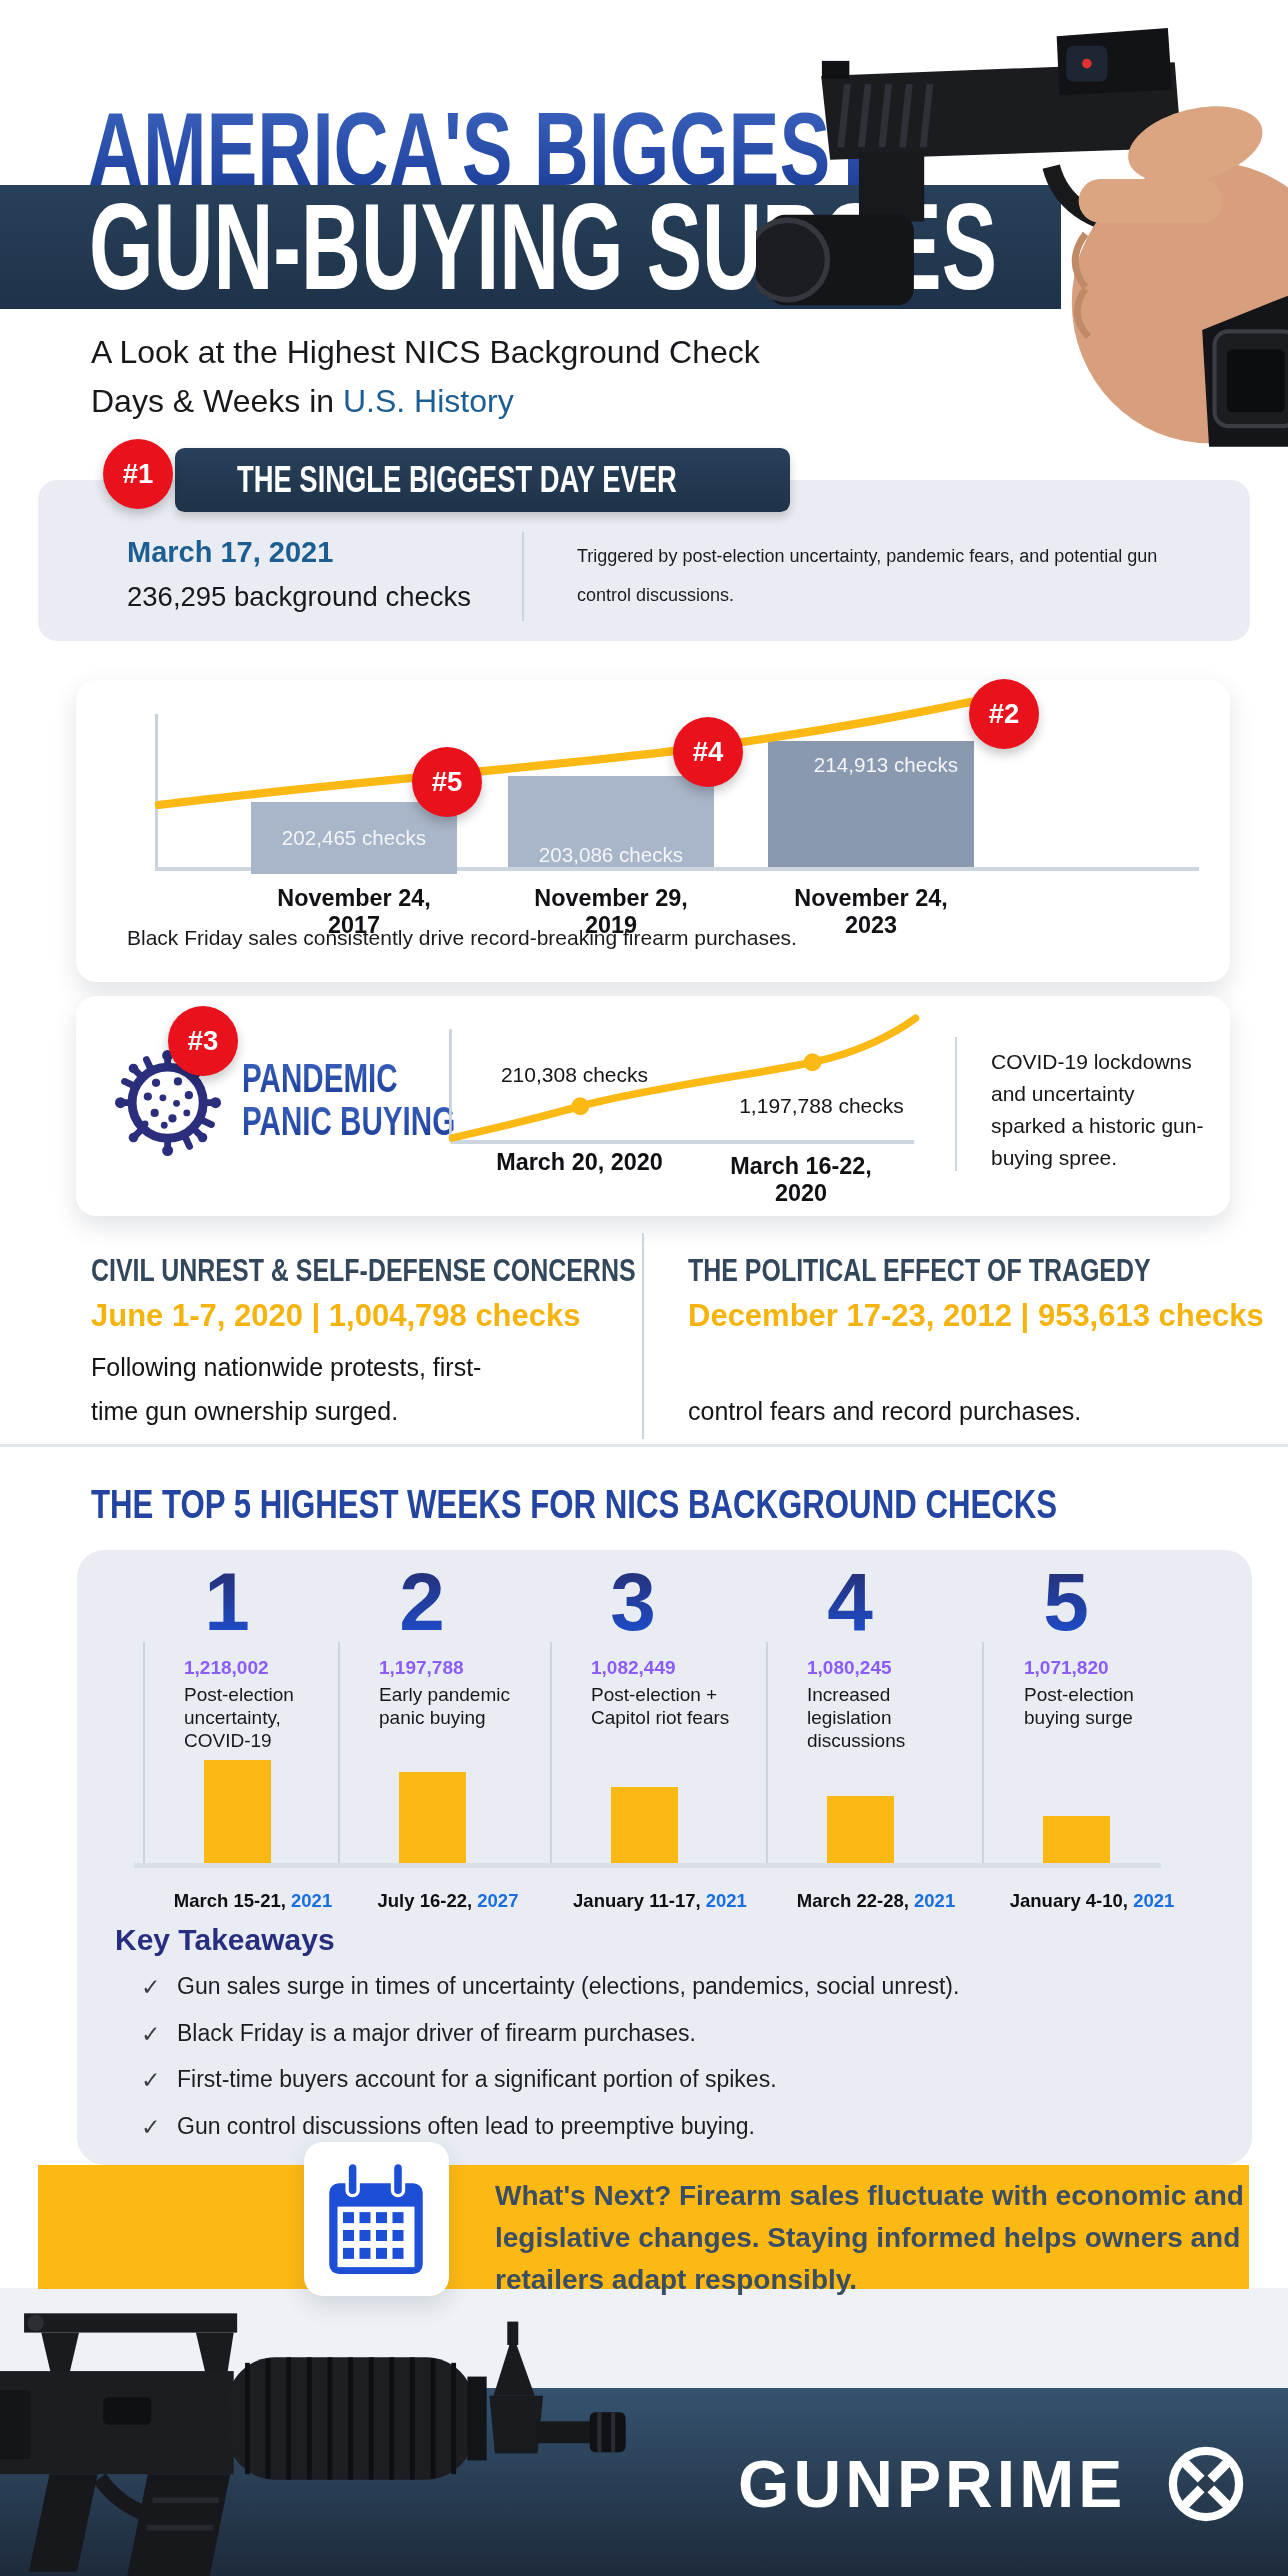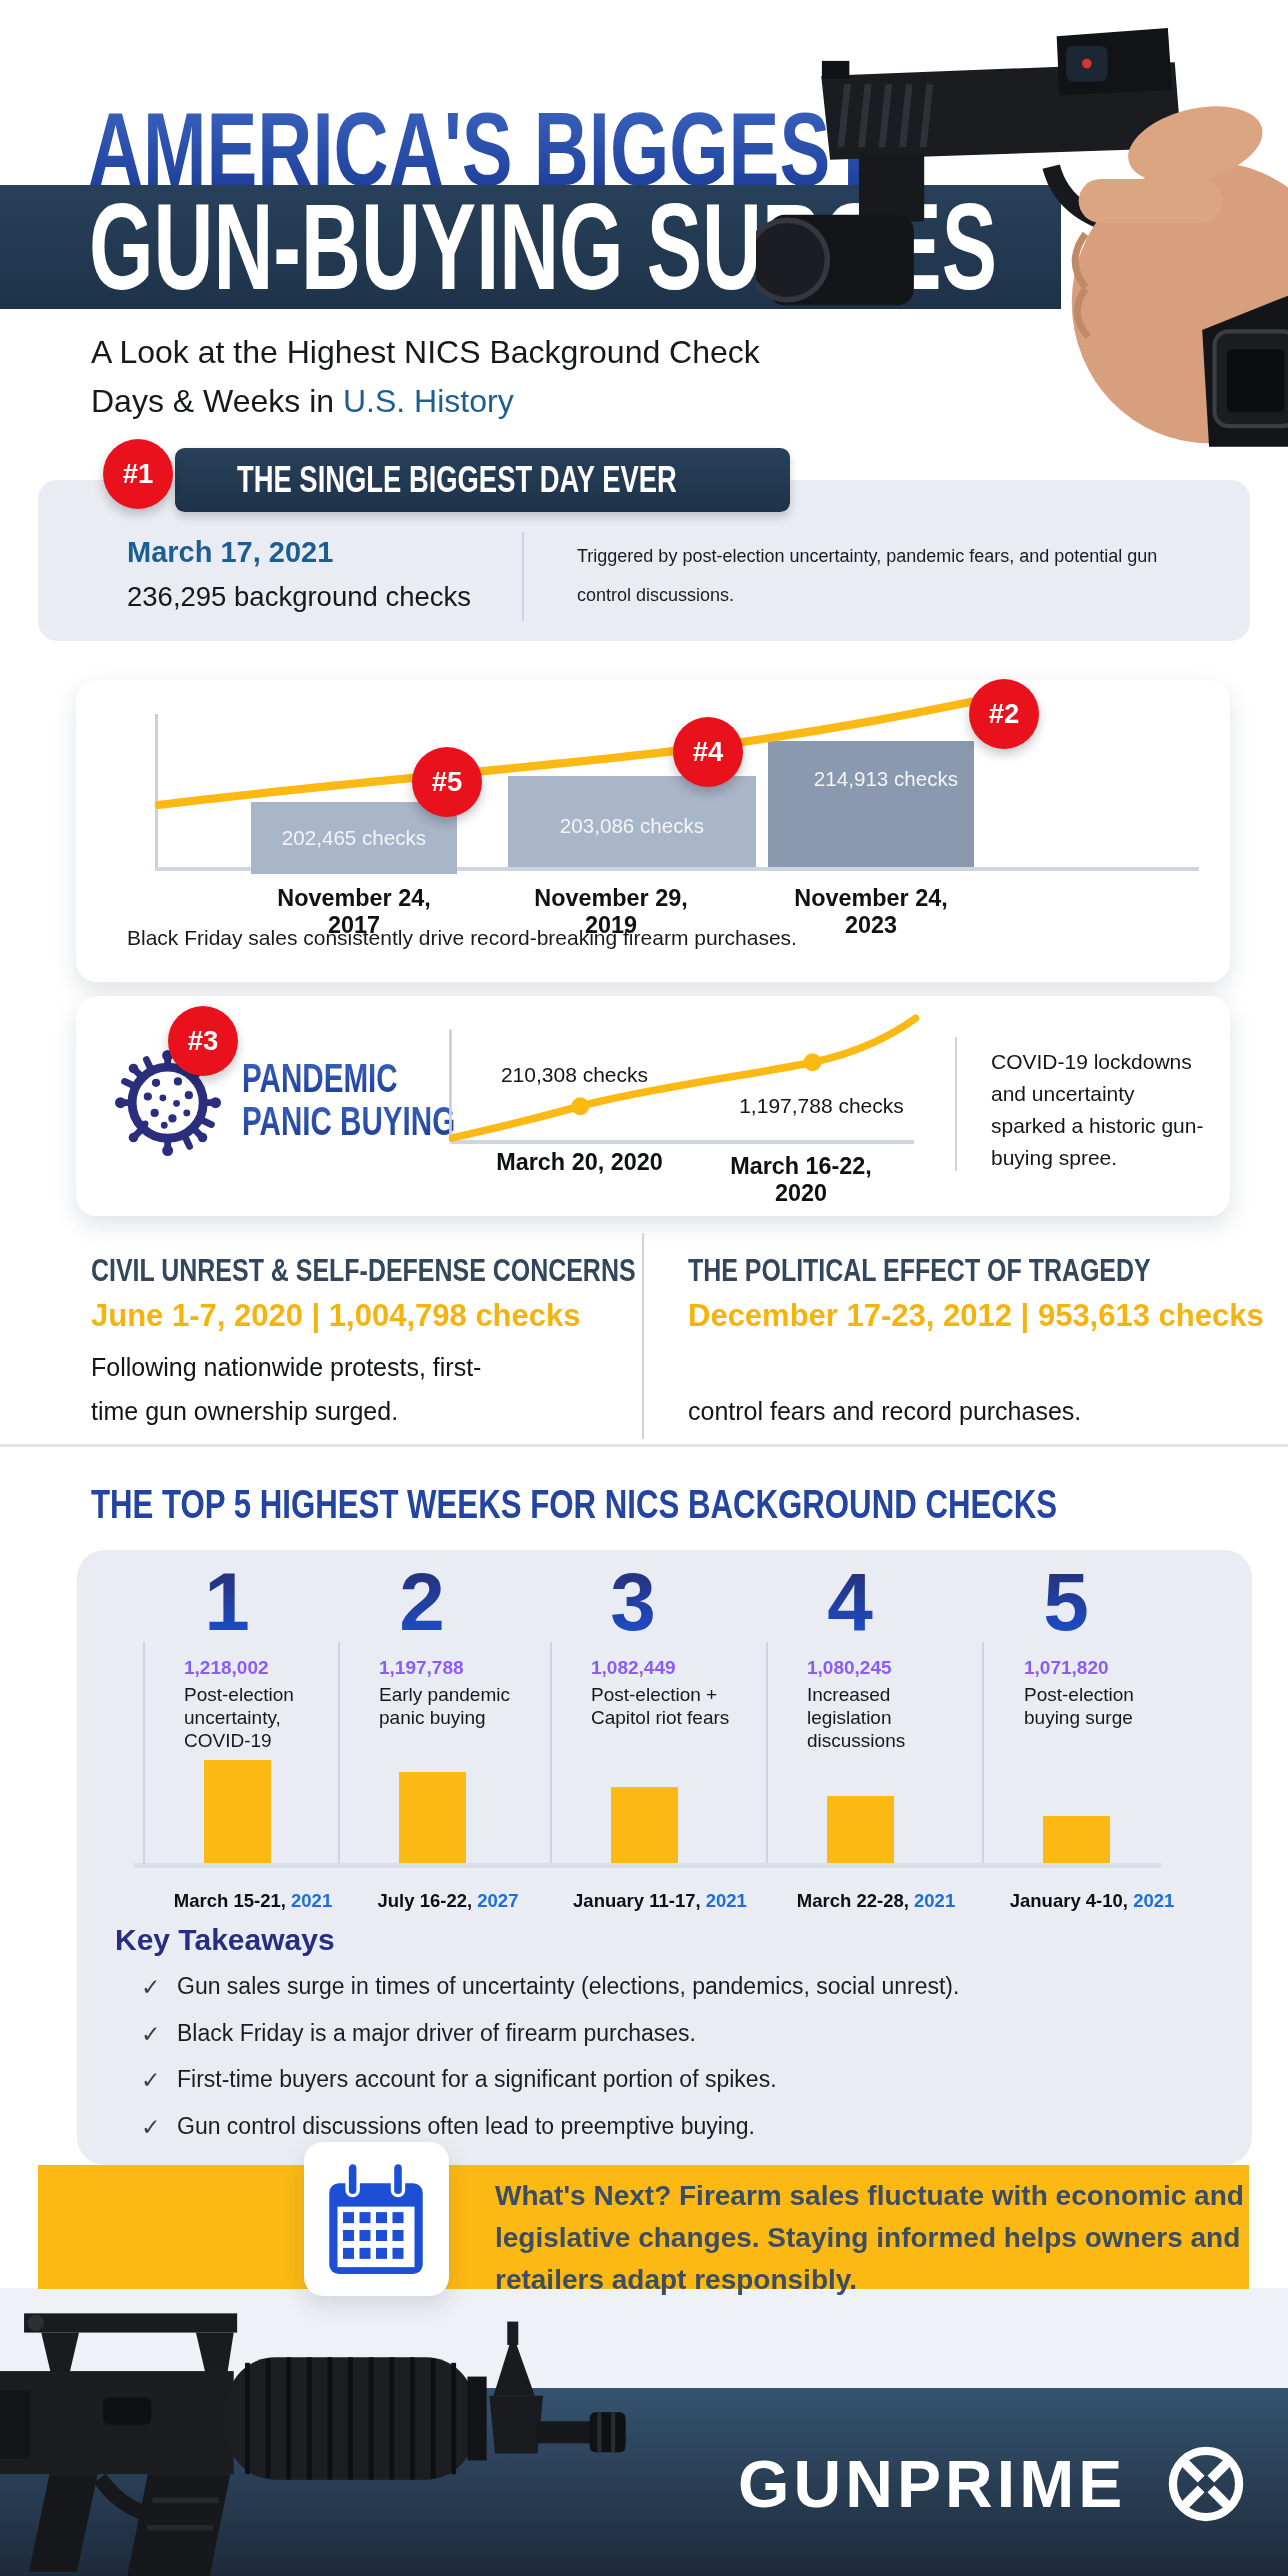--- a/index.html
+++ b/index.html
@@ -95,25 +95,25 @@
 <div class="vdiv" style="left:522px;top:532px;width:2.1px;height:89px;z-index:12;"></div>
 <div class="abs" style="left:577px;top:537px;width:605px;font-size:18px;line-height:39px;color:#1b1c1f;z-index:12;">Triggered by post-election uncertainty, pandemic fears, and potential gun control discussions.</div>
 
 <div class="card" style="left:76px;top:680px;width:1154px;height:302px;"></div>
 <div class="abs" style="left:155px;top:714px;width:2.7px;height:155px;background:#c9d1dc;z-index:11;"></div>
 <div class="abs" style="left:155px;top:867px;width:1044px;height:4.1px;background:#cdd5e0;z-index:11;"></div>
 
 <div class="bf-bar" style="left:251px;top:802px;width:206px;height:65px;background:#a9b5c8;z-index:12;align-items:flex-start;padding-top:7px;">
   <div class="bar-label" style="margin-top:16.5px;">202,465 checks</div>
 </div>
-<div class="bf-bar" style="left:508px;top:776px;width:248px;height:91px;background:#a9b5c8;z-index:12;align-items:flex-start;">
+<div class="bf-bar" style="left:508px;top:776px;width:206px;height:91px;background:#a9b5c8;z-index:12;align-items:flex-end;">
   <div class="bar-label" style="margin-top:38px;">203,086 checks</div>
 </div>
 <div class="bf-bar" style="left:768px;top:741px;width:206px;height:126px;background:#8b99b0;z-index:12;align-items:flex-start;">
-  <div class="bar-label" style="margin-top:26px;padding-left:30px;">214,913 checks</div>
+  <div class="bar-label" style="margin-top:12px;padding-left:30px;">214,913 checks</div>
 </div>
 
 <svg class="abs" style="left:76px;top:680px;z-index:13;" width="1154" height="302" viewBox="0 0 1680 440">
   <path d="M120,182 C410,146 710,126 930,96 C1150,66 1280,36 1362,20" fill="none" stroke="#fdb913" stroke-width="12" stroke-linecap="round"></path>
 </svg>
 
 <div class="badge" style="left:412px;top:747px;width:70px;height:70px;">#5</div>
 <div class="badge" style="left:673px;top:717px;width:70px;height:70px;">#4</div>
 <div class="badge" style="left:969px;top:679px;width:70px;height:70px;">#2</div>
 

